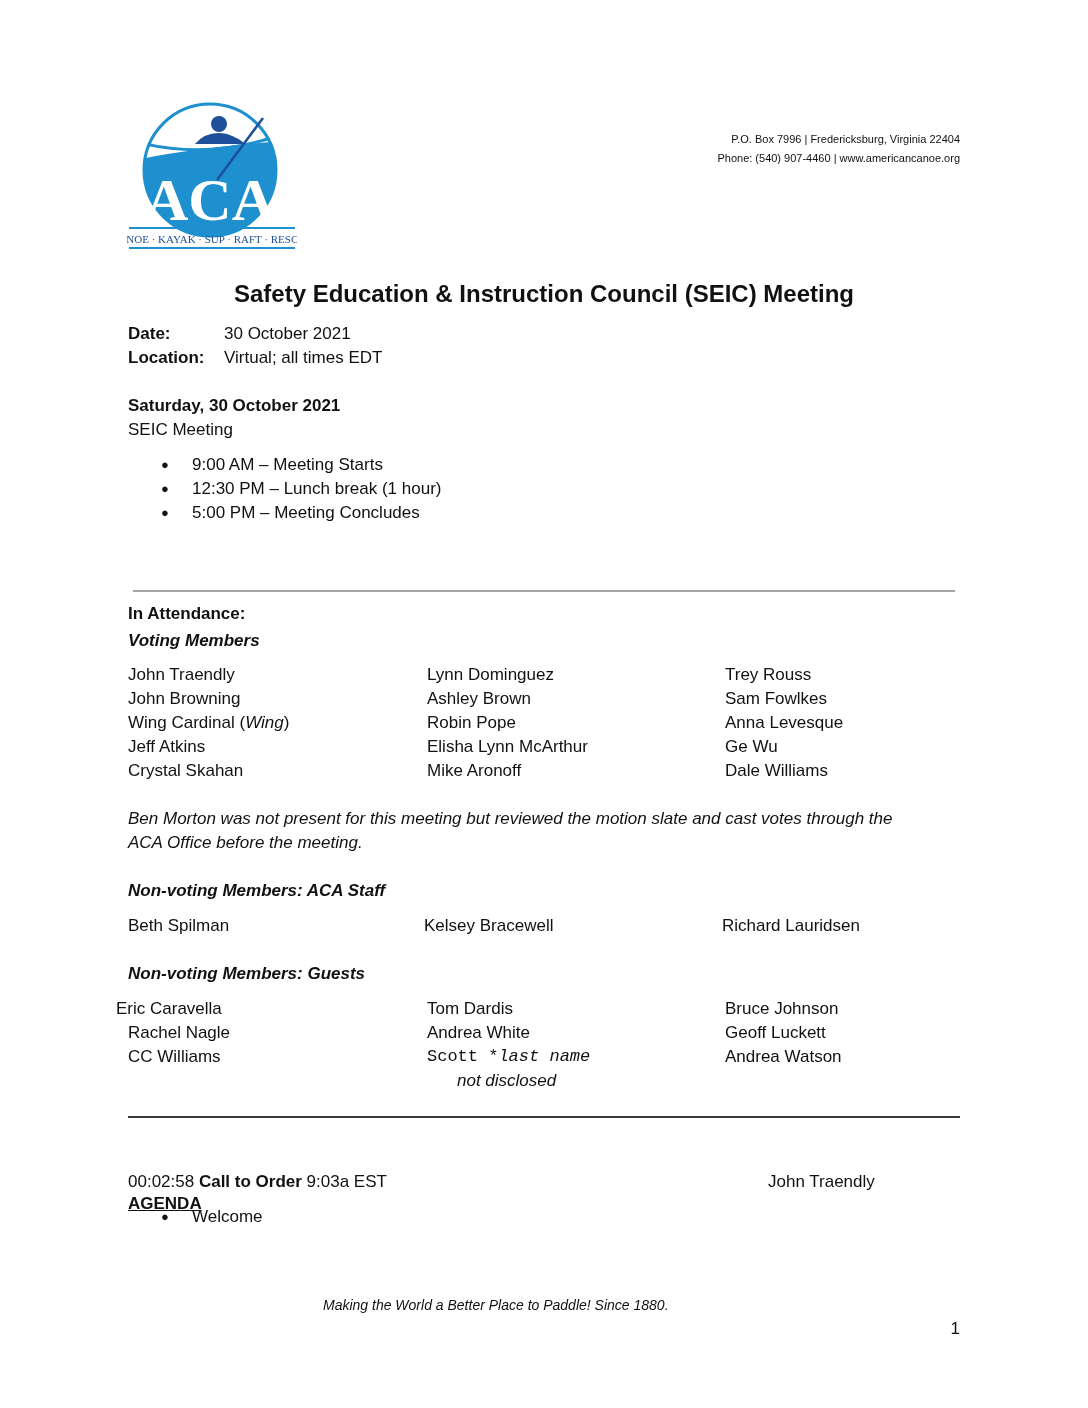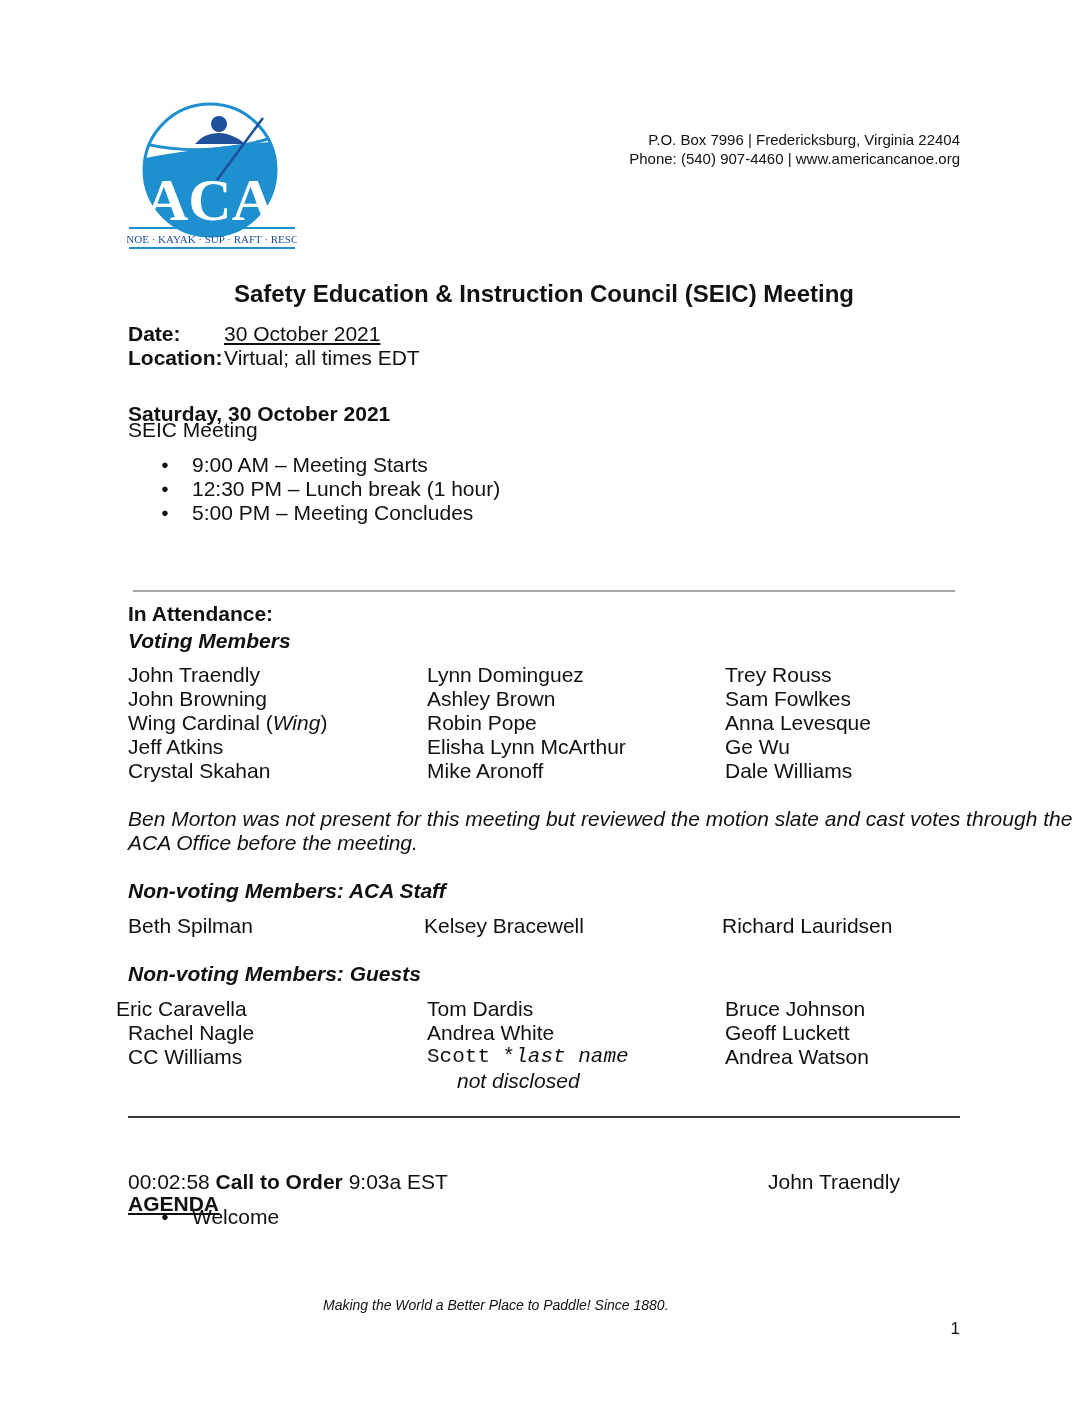--- a/index.html
+++ b/index.html
@@ -1,23 +1,23 @@
 <!DOCTYPE html>
 <html><head>
 <meta charset="utf-8">
 <style>
   html, body { margin: 0; padding: 0; background: #ffffff; }
   body { width: 1088px; height: 1408px; position: relative; overflow: hidden;
          font-family: "Liberation Sans", sans-serif; color: #111; }
   .abs { position: absolute; }
-  .txt { font-size: 21px; line-height: 24px; white-space: nowrap; }
+  .txt { font-size: 17px; line-height: 24px; white-space: nowrap; }
   .logo { left: 127px; top: 100px; width: 170px; height: 150px; }
   .org { right: 128px; top: 130px; text-align: right; }
   .org .l1 { font-size: 19.5px; line-height: 24px; }
-  .org .l2, .org .l3 { font-size: 15px; line-height: 19px; }
+  .org .l2, .org .l3 { font-size: 11px; line-height: 19px; }
   .title { left: 0; width: 1088px; top: 280px; text-align: center; font-size: 24px; font-weight: bold; }
   .b { font-weight: bold; }
   .i { font-style: italic; }
   .bi { font-weight: bold; font-style: italic; }
   .bullet::before { content: "●"; position: absolute; left: -31px; font-size: 13px; }
   .hr-thin { left: 133px; width: 822px; top: 590px; height: 2px; background: #a6a6a6; }
   .hr-thick { left: 128px; width: 832px; top: 1116px; height: 2px; background: #3a3a3a; }
   .u { text-decoration: underline; }
 </style>
 </head>
@@ -46,25 +46,25 @@
 </div>
 
 <div class="abs org">
   <div class="l2">P.O. Box 7996 | Fredericksburg, Virginia 22404</div>
   <div class="l3">Phone: (540) 907-4460 | www.americancanoe.org</div>
 </div>
 
 <div class="abs title">Safety Education &amp; Instruction Council (SEIC) Meeting</div>
 
 <div class="abs txt b" style="left:128px; top:322px;">Date:</div>
-<div class="abs txt" style="left:224px; top:322px;text-decoration:underline;">30 October 2021</div>
+<div class="abs txt" style="left:224px; top:322px;">30 October 2021</div>
 <div class="abs txt b" style="left:128px; top:346px;">Location:</div>
 <div class="abs txt" style="left:224px; top:346px;">Virtual; all times EDT</div>
 
-<div class="abs txt b" style="left:128px; top:394px;margin-top:8px;">Saturday, 30 October 2021</div>
+<div class="abs txt b" style="left:128px; top:394px;">Saturday, 30 October 2021</div>
 <div class="abs txt" style="left:128px; top:418px;">SEIC Meeting</div>
 <div class="abs txt bullet" style="left:192px; top:453px;">9:00 AM – Meeting Starts</div>
 <div class="abs txt bullet" style="left:192px; top:477px;">12:30 PM – Lunch break (1 hour)</div>
 <div class="abs txt bullet" style="left:192px; top:501px;">5:00 PM – Meeting Concludes</div>
 
 <div class="abs hr-thin"></div>
 
 <div class="abs txt b" style="left:128px; top:602px;">In Attendance:</div>
 <div class="abs txt bi" style="left:128px; top:629px;">Voting Members</div>
 

